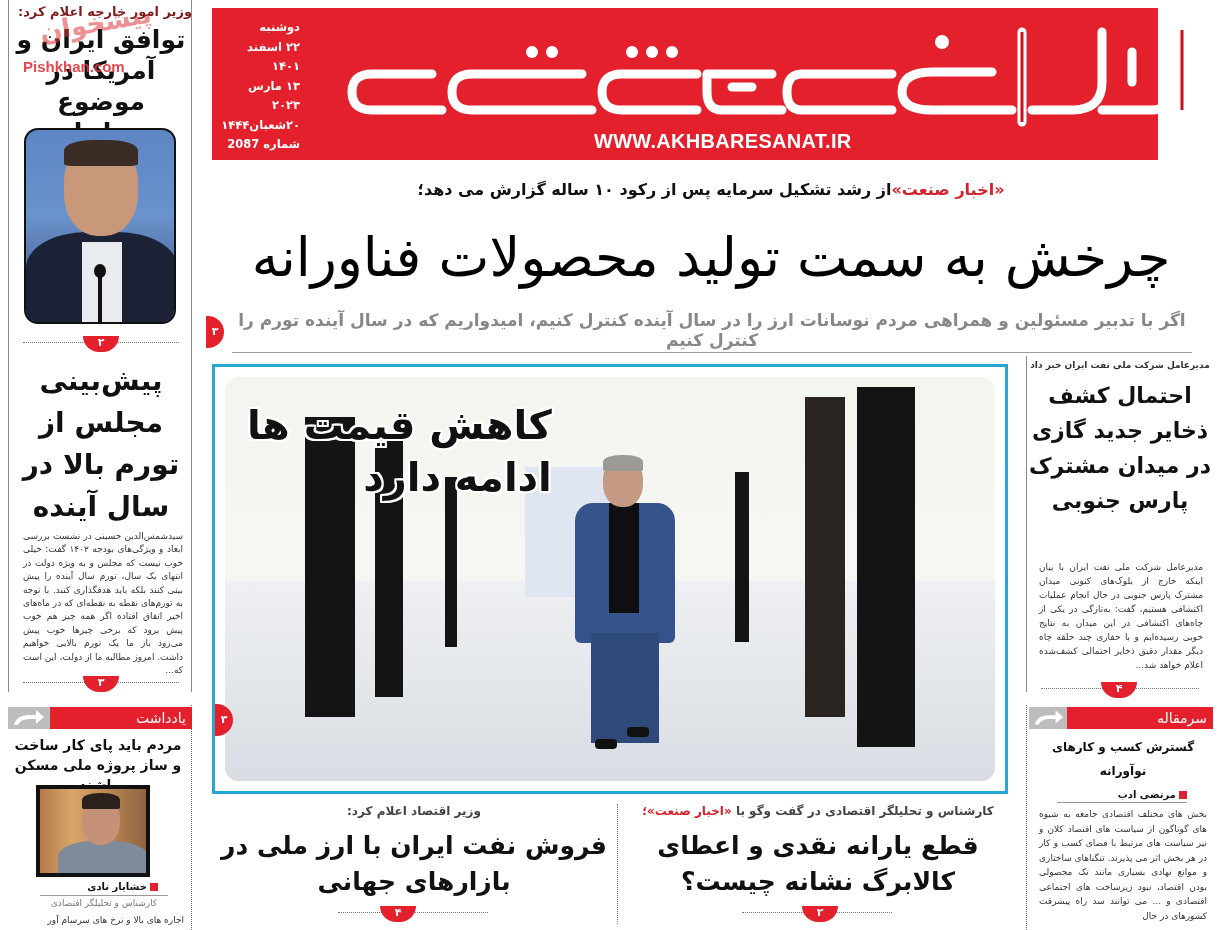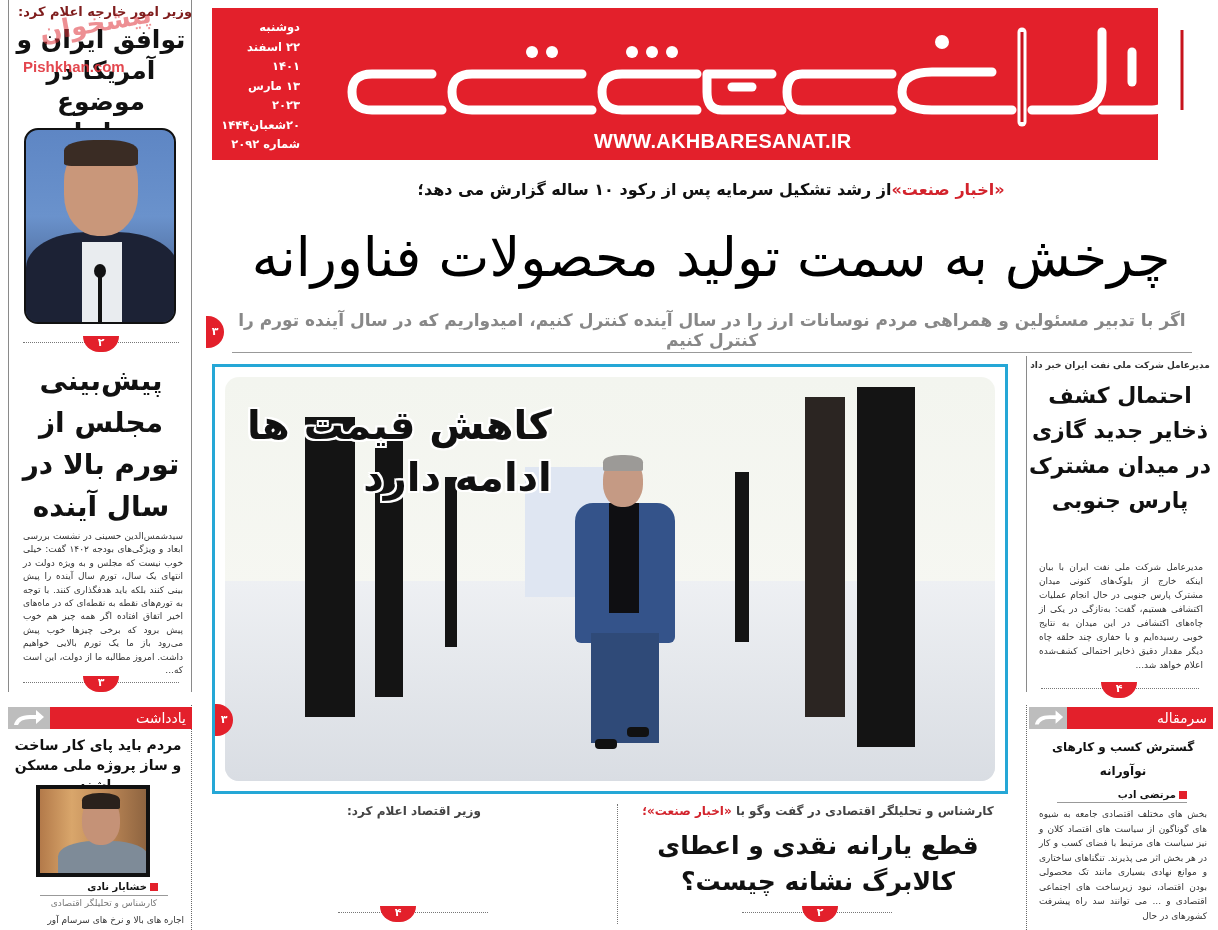--- a/index.html
+++ b/index.html
@@ -136,21 +136,21 @@
   <div class="author-role" style="left:32px; top:190px; width:128px;">کارشناس و تحلیلگر اقتصادی</div>
   <div class="opinion-body" style="left:6px; top:208px; width:170px;">اجاره های بالا و نرخ های سرسام آور</div>
 </div>
 
 <div class="abs masthead">
   <div class="masthead-info">
     <div>دوشنبه</div>
     <div>۲۲ اسفند ۱۴۰۱</div>
     <div>۱۳ مارس ۲۰۲۳</div>
     <div>۲۰شعبان۱۴۴۴</div>
-    <div>شماره ۲۰۹۲</div>
+    <div>شماره 2087</div>
     <div>۸ صفحه</div>
     <div>۵۰۰۰ تومان</div>
   </div>
   <svg class="masthead-logo" viewBox="0 0 870 120" preserveAspectRatio="none">
     <g fill="none" stroke="#fff" stroke-width="9" stroke-linejoin="round" stroke-linecap="round">
       <path d="M850 18 L850 98"></path>
       <path d="M770 98 L820 98 Q836 98 836 82 L836 40"></path>
       <path d="M800 40 L800 70"></path>
       <path d="M770 20 L770 70 Q770 98 740 98 L700 98"></path>
       <path d="M690 20 L690 110"></path>
@@ -229,20 +229,21 @@
   <div class="section-tab" style="left:40px; top:2px; width:146px; text-align:right;">سرمقاله</div>
   <div class="opinion-title" style="left:8px; top:30px; width:176px; font-size:12px; line-height:24px;">گسترش کسب و کارهای نوآورانه</div>
   <div class="author-name" style="left:30px; top:84px; width:130px; text-align:right; border-bottom:1px solid #999; padding-bottom:2px;">
     <span class="author-sq"></span><span>مرتضی ادب</span>
   </div>
   <div class="opinion-body" style="left:12px; top:102px; width:168px; line-height:14.5px;">بخش های مختلف اقتصادی جامعه به شیوه های گوناگون از سیاست های اقتصاد کلان و نیز سیاست های مرتبط با فضای کسب و کار در هر بخش اثر می پذیرند. تنگناهای ساختاری و موانع نهادی بسیاری مانند تک محصولی بودن اقتصاد، نبود زیرساخت های اجتماعی اقتصادی و ... می توانند سد راه پیشرفت کشورهای در حال</div>
 </div>
 
 <div class="bottom-story" style="left:218px; width:392px;">
   <div class="bottom-kicker">وزیر اقتصاد اعلام کرد:</div>
+  <div class="bottom-headline">فروش نفت ایران با ارز ملی در بازارهای جهانی</div>
   <div class="page-marker" style="top:112px; left:120px; width:150px;"></div>
   <div class="page-badge" style="top:106px; left:162px;">۴</div>
 </div>
 <div class="col-divider"></div>
 <div class="bottom-story" style="left:626px; width:384px;">
   <div class="bottom-kicker">
     <span>کارشناس و تحلیلگر اقتصادی در گفت وگو با</span>
     <span class="brand">«اخبار صنعت»؛</span>
   </div>
   <div class="bottom-headline">قطع یارانه نقدی و اعطای کالابرگ نشانه چیست؟</div>

